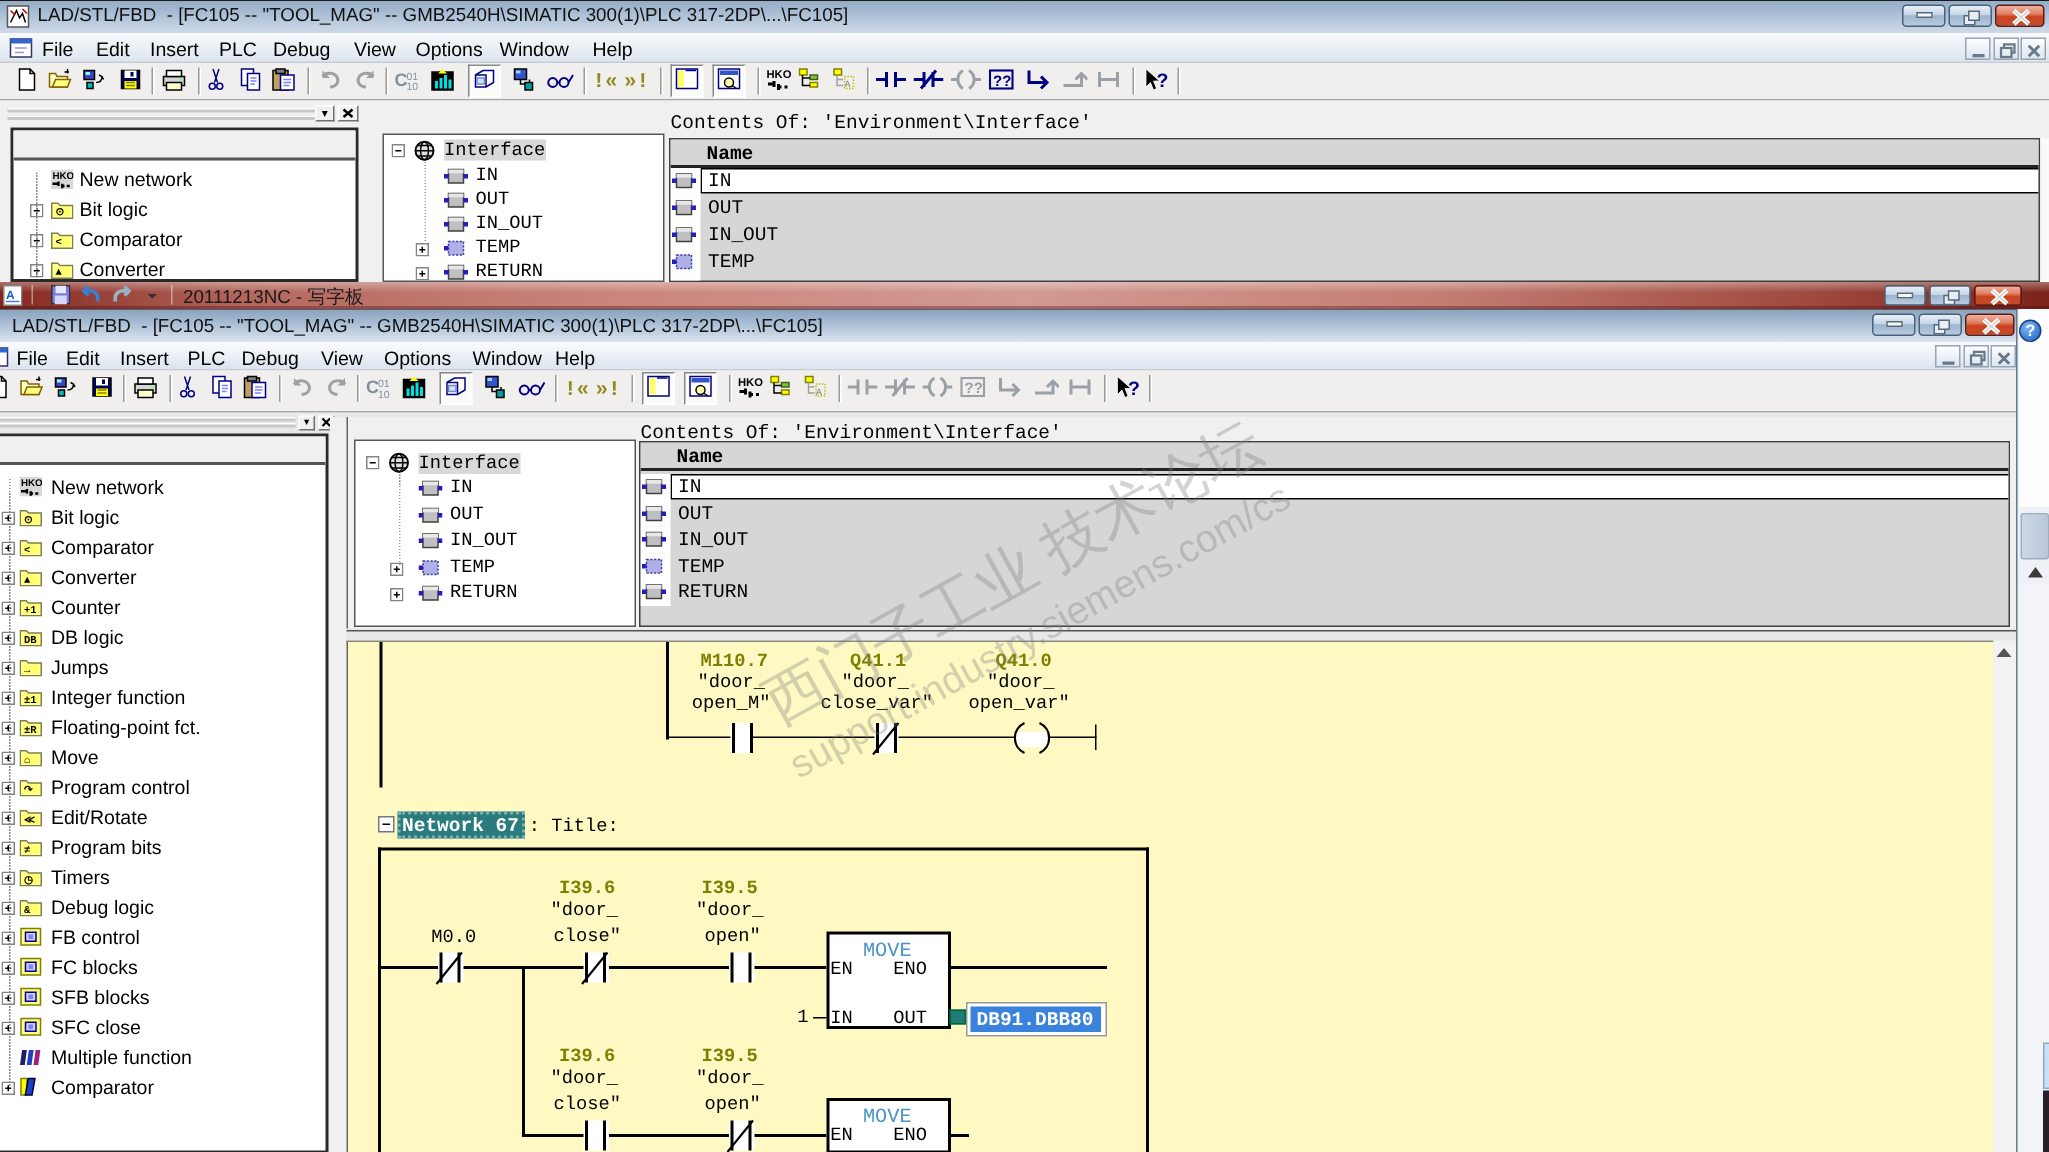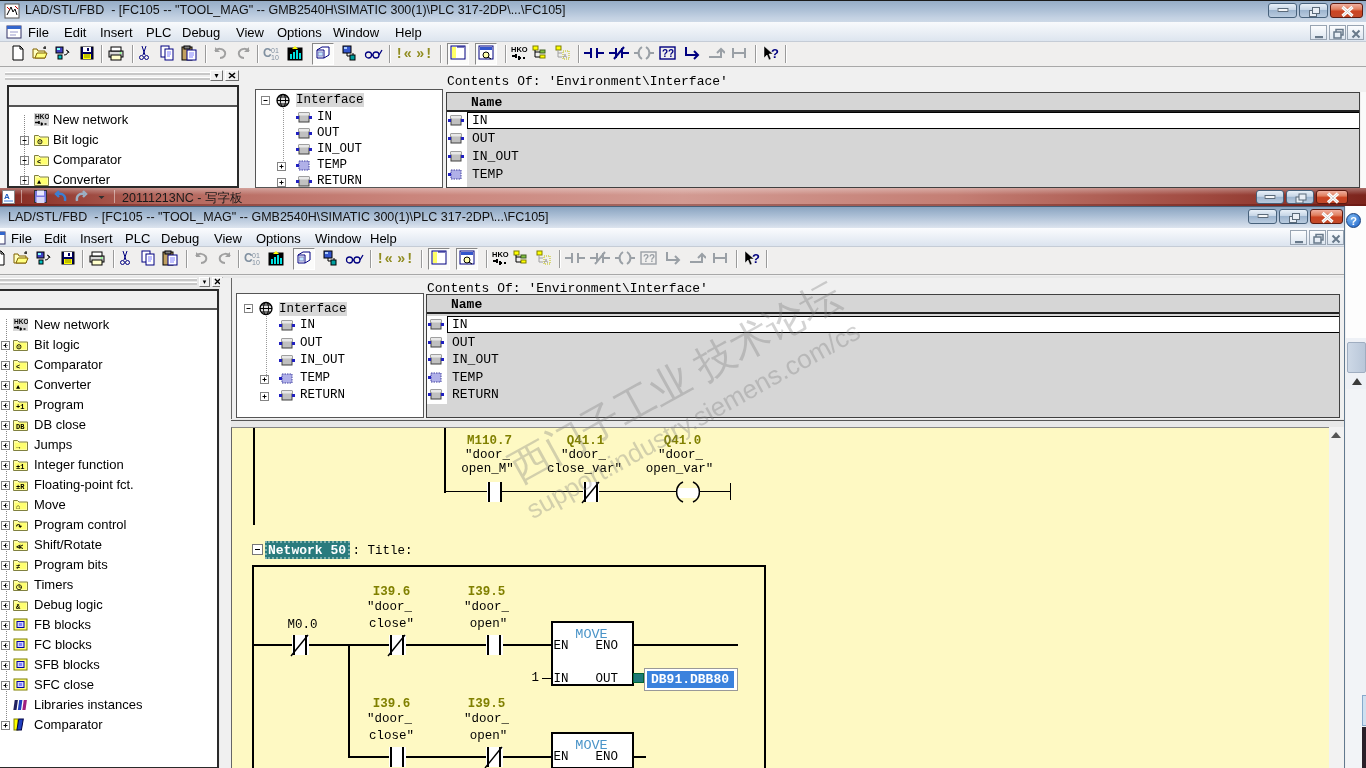--- a/index.html
+++ b/index.html
@@ -865,35 +865,35 @@
               <path d="M2.5 4.5h4M4.5 2.5v4" stroke="#000"></path>
             </svg>
           </div>
           <div class="abs" style="left:13px;top:107px;width:15px;height:13px">
             <svg width="15" height="13" viewBox="0 0 15 13" style="">
               <path d="M0.5 12.5v-10h4l1.5 1.5h8.5v8.5z" fill="#ffffa0" stroke="#808040"></path>
               <rect x="2" y="5" width="11" height="6" fill="#ffff70"></rect>
               <text x="3" y="10.5" font-family="Liberation Mono" font-size="7" font-weight="bold" fill="#000">+1</text>
             </svg>
           </div>
-          <div class="abs" style="left:34px;top:106px;font-size:13px;white-space:nowrap">Program</div>
+          <div class="abs" style="left:34px;top:106px;font-size:13px;white-space:nowrap">Counter</div>
           <div style="position:absolute;left:1px;top:130px;width:9px;height:9px">
             <svg width="9" height="9" viewBox="0 0 9 9" style="">
               <rect x="0.5" y="0.5" width="8" height="8" fill="#fff" stroke="#848484"></rect>
               <path d="M2.5 4.5h4M4.5 2.5v4" stroke="#000"></path>
             </svg>
           </div>
           <div class="abs" style="left:13px;top:127px;width:15px;height:13px">
             <svg width="15" height="13" viewBox="0 0 15 13" style="">
               <path d="M0.5 12.5v-10h4l1.5 1.5h8.5v8.5z" fill="#ffffa0" stroke="#808040"></path>
               <rect x="2" y="5" width="11" height="6" fill="#ffff70"></rect>
               <text x="3" y="10.5" font-family="Liberation Mono" font-size="7" font-weight="bold" fill="#000">DB</text>
             </svg>
           </div>
-          <div class="abs" style="left:34px;top:126px;font-size:13px;white-space:nowrap">DB close</div>
+          <div class="abs" style="left:34px;top:126px;font-size:13px;white-space:nowrap">DB logic</div>
           <div style="position:absolute;left:1px;top:150px;width:9px;height:9px">
             <svg width="9" height="9" viewBox="0 0 9 9" style="">
               <rect x="0.5" y="0.5" width="8" height="8" fill="#fff" stroke="#848484"></rect>
               <path d="M2.5 4.5h4M4.5 2.5v4" stroke="#000"></path>
             </svg>
           </div>
           <div class="abs" style="left:13px;top:147px;width:15px;height:13px">
             <svg width="15" height="13" viewBox="0 0 15 13" style="">
               <path d="M0.5 12.5v-10h4l1.5 1.5h8.5v8.5z" fill="#ffffa0" stroke="#808040"></path>
               <rect x="2" y="5" width="11" height="6" fill="#ffff70"></rect>
@@ -963,21 +963,21 @@
               <path d="M2.5 4.5h4M4.5 2.5v4" stroke="#000"></path>
             </svg>
           </div>
           <div class="abs" style="left:13px;top:247px;width:15px;height:13px">
             <svg width="15" height="13" viewBox="0 0 15 13" style="">
               <path d="M0.5 12.5v-10h4l1.5 1.5h8.5v8.5z" fill="#ffffa0" stroke="#808040"></path>
               <rect x="2" y="5" width="11" height="6" fill="#ffff70"></rect>
               <text x="3" y="10.5" font-family="Liberation Mono" font-size="7" font-weight="bold" fill="#000">≪</text>
             </svg>
           </div>
-          <div class="abs" style="left:34px;top:246px;font-size:13px;white-space:nowrap">Shift/Rotate</div>
+          <div class="abs" style="left:34px;top:246px;font-size:13px;white-space:nowrap">Edit/Rotate</div>
           <div style="position:absolute;left:1px;top:270px;width:9px;height:9px">
             <svg width="9" height="9" viewBox="0 0 9 9" style="">
               <rect x="0.5" y="0.5" width="8" height="8" fill="#fff" stroke="#848484"></rect>
               <path d="M2.5 4.5h4M4.5 2.5v4" stroke="#000"></path>
             </svg>
           </div>
           <div class="abs" style="left:13px;top:267px;width:15px;height:13px">
             <svg width="15" height="13" viewBox="0 0 15 13" style="">
               <path d="M0.5 12.5v-10h4l1.5 1.5h8.5v8.5z" fill="#ffffa0" stroke="#808040"></path>
               <rect x="2" y="5" width="11" height="6" fill="#ffff70"></rect>
@@ -1019,21 +1019,21 @@
               <path d="M2.5 4.5h4M4.5 2.5v4" stroke="#000"></path>
             </svg>
           </div>
           <div class="abs" style="left:13px;top:327px;width:15px;height:13px">
             <svg width="15" height="13" viewBox="0 0 15 13" style="">
               <rect x="1" y="1" width="13" height="11" fill="#ffff80" stroke="#808000"></rect>
               <rect x="4" y="3.5" width="7" height="6" fill="#d0d0ff" stroke="#0000a0"></rect>
               <rect x="6" y="5" width="3" height="3" fill="#8080ff"></rect>
             </svg>
           </div>
-          <div class="abs" style="left:34px;top:326px;font-size:13px;white-space:nowrap">FB blocks</div>
+          <div class="abs" style="left:34px;top:326px;font-size:13px;white-space:nowrap">FB control</div>
           <div style="position:absolute;left:1px;top:350px;width:9px;height:9px">
             <svg width="9" height="9" viewBox="0 0 9 9" style="">
               <rect x="0.5" y="0.5" width="8" height="8" fill="#fff" stroke="#848484"></rect>
               <path d="M2.5 4.5h4M4.5 2.5v4" stroke="#000"></path>
             </svg>
           </div>
           <div class="abs" style="left:13px;top:347px;width:15px;height:13px">
             <svg width="15" height="13" viewBox="0 0 15 13" style="">
               <rect x="1" y="1" width="13" height="11" fill="#ffff80" stroke="#808000"></rect>
               <rect x="4" y="3.5" width="7" height="6" fill="#d0d0ff" stroke="#0000a0"></rect>
@@ -1069,21 +1069,21 @@
             </svg>
           </div>
           <div class="abs" style="left:34px;top:386px;font-size:13px;white-space:nowrap">SFC close</div>
           <div class="abs" style="left:13px;top:407px;width:15px;height:13px">
             <svg width="15" height="13" viewBox="0 0 15 13" style="">
               <rect x="2" y="2" width="3.2" height="10" fill="#202060" transform="skewX(-8)"></rect>
               <rect x="6.5" y="2" width="3.2" height="10" fill="#2040c0" transform="skewX(-8)"></rect>
               <rect x="11" y="2" width="3.2" height="10" fill="#a02080" transform="skewX(-8)"></rect>
             </svg>
           </div>
-          <div class="abs" style="left:34px;top:406px;font-size:13px;white-space:nowrap">Libraries instances</div>
+          <div class="abs" style="left:34px;top:406px;font-size:13px;white-space:nowrap">Multiple function</div>
           <div style="position:absolute;left:1px;top:430px;width:9px;height:9px">
             <svg width="9" height="9" viewBox="0 0 9 9" style="">
               <rect x="0.5" y="0.5" width="8" height="8" fill="#fff" stroke="#848484"></rect>
               <path d="M2.5 4.5h4M4.5 2.5v4" stroke="#000"></path>
             </svg>
           </div>
           <div class="abs" style="left:13px;top:427px;width:15px;height:13px">
             <svg width="15" height="13" viewBox="0 0 15 13" style="">
               <rect x="1" y="1" width="4" height="11" fill="#ffff00" stroke="#808000"></rect>
               <rect x="6" y="1" width="4.5" height="11" fill="#2040c0" transform="skewX(-10)" stroke="#000040"></rect>
@@ -1246,21 +1246,21 @@
           <div class="abs mono" style="left:251.5px;top:20px;width:200px;text-align:center;font-size:12.5px;color:#000;white-space:pre">″door_</div>
           <div class="abs mono" style="left:252.5px;top:34px;width:200px;text-align:center;font-size:12.5px;color:#000;white-space:pre">close_var″</div>
           <div class="abs mono" style="left:350.5px;top:6px;width:200px;text-align:center;font-size:12.5px;color:#808000;font-weight:bold;white-space:pre">Q41.0</div>
           <div class="abs mono" style="left:348.5px;top:20px;width:200px;text-align:center;font-size:12.5px;color:#000;white-space:pre">″door_</div>
           <div class="abs mono" style="left:347.5px;top:34px;width:200px;text-align:center;font-size:12.5px;color:#000;white-space:pre">open_var″</div>
           <div class="abs" style="left:19.5px;top:116px;width:11px;height:11px;background:#fff;border:1px solid #777">
             <svg width="9" height="9" viewBox="0 0 9 9" style="">
               <path d="M2 4.5h5" stroke="#000"></path>
             </svg>
           </div>
-          <div class="abs mono" style="left:32.5px;top:113px;width:85px;height:18px;background:#2a7b7d;border:2px dotted #7fb0b0;color:#fff;font-weight:bold;font-size:13px;text-align:center;line-height:15px">Network 50</div>
+          <div class="abs mono" style="left:32.5px;top:113px;width:85px;height:18px;background:#2a7b7d;border:2px dotted #7fb0b0;color:#fff;font-weight:bold;font-size:13px;text-align:center;line-height:15px">Network 67</div>
           <div class="abs mono" style="left:120.5px;top:116px;font-size:12.5px;color:#000;white-space:pre">: Title:</div>
           <div class="lwire" style="left:19.5px;top:137px;width:514px;height:1.5px;background:#000"></div>
           <div class="lwire" style="left:19.5px;top:137px;width:2.5px;height:204px;background:#000"></div>
           <div class="lwire" style="left:532.0px;top:137px;width:2px;height:204px;background:#000"></div>
           <div class="lwire" style="left:21.5px;top:216px;width:297px;height:1.5px;background:#000"></div>
           <div class="lwire" style="left:59.5px;top:207px;width:17px;height:20px;background:#fff"></div>
           <div class="lwire" style="left:60.5px;top:207px;width:2px;height:20px;background:#000"></div>
           <div class="lwire" style="left:73.0px;top:207px;width:2px;height:20px;background:#000"></div>
           <svg class="abs" style="left:56.5px;top:204px" width="21" height="26">
             <path d="M2 24L19 3" stroke="#000" stroke-width="1.4"></path>

